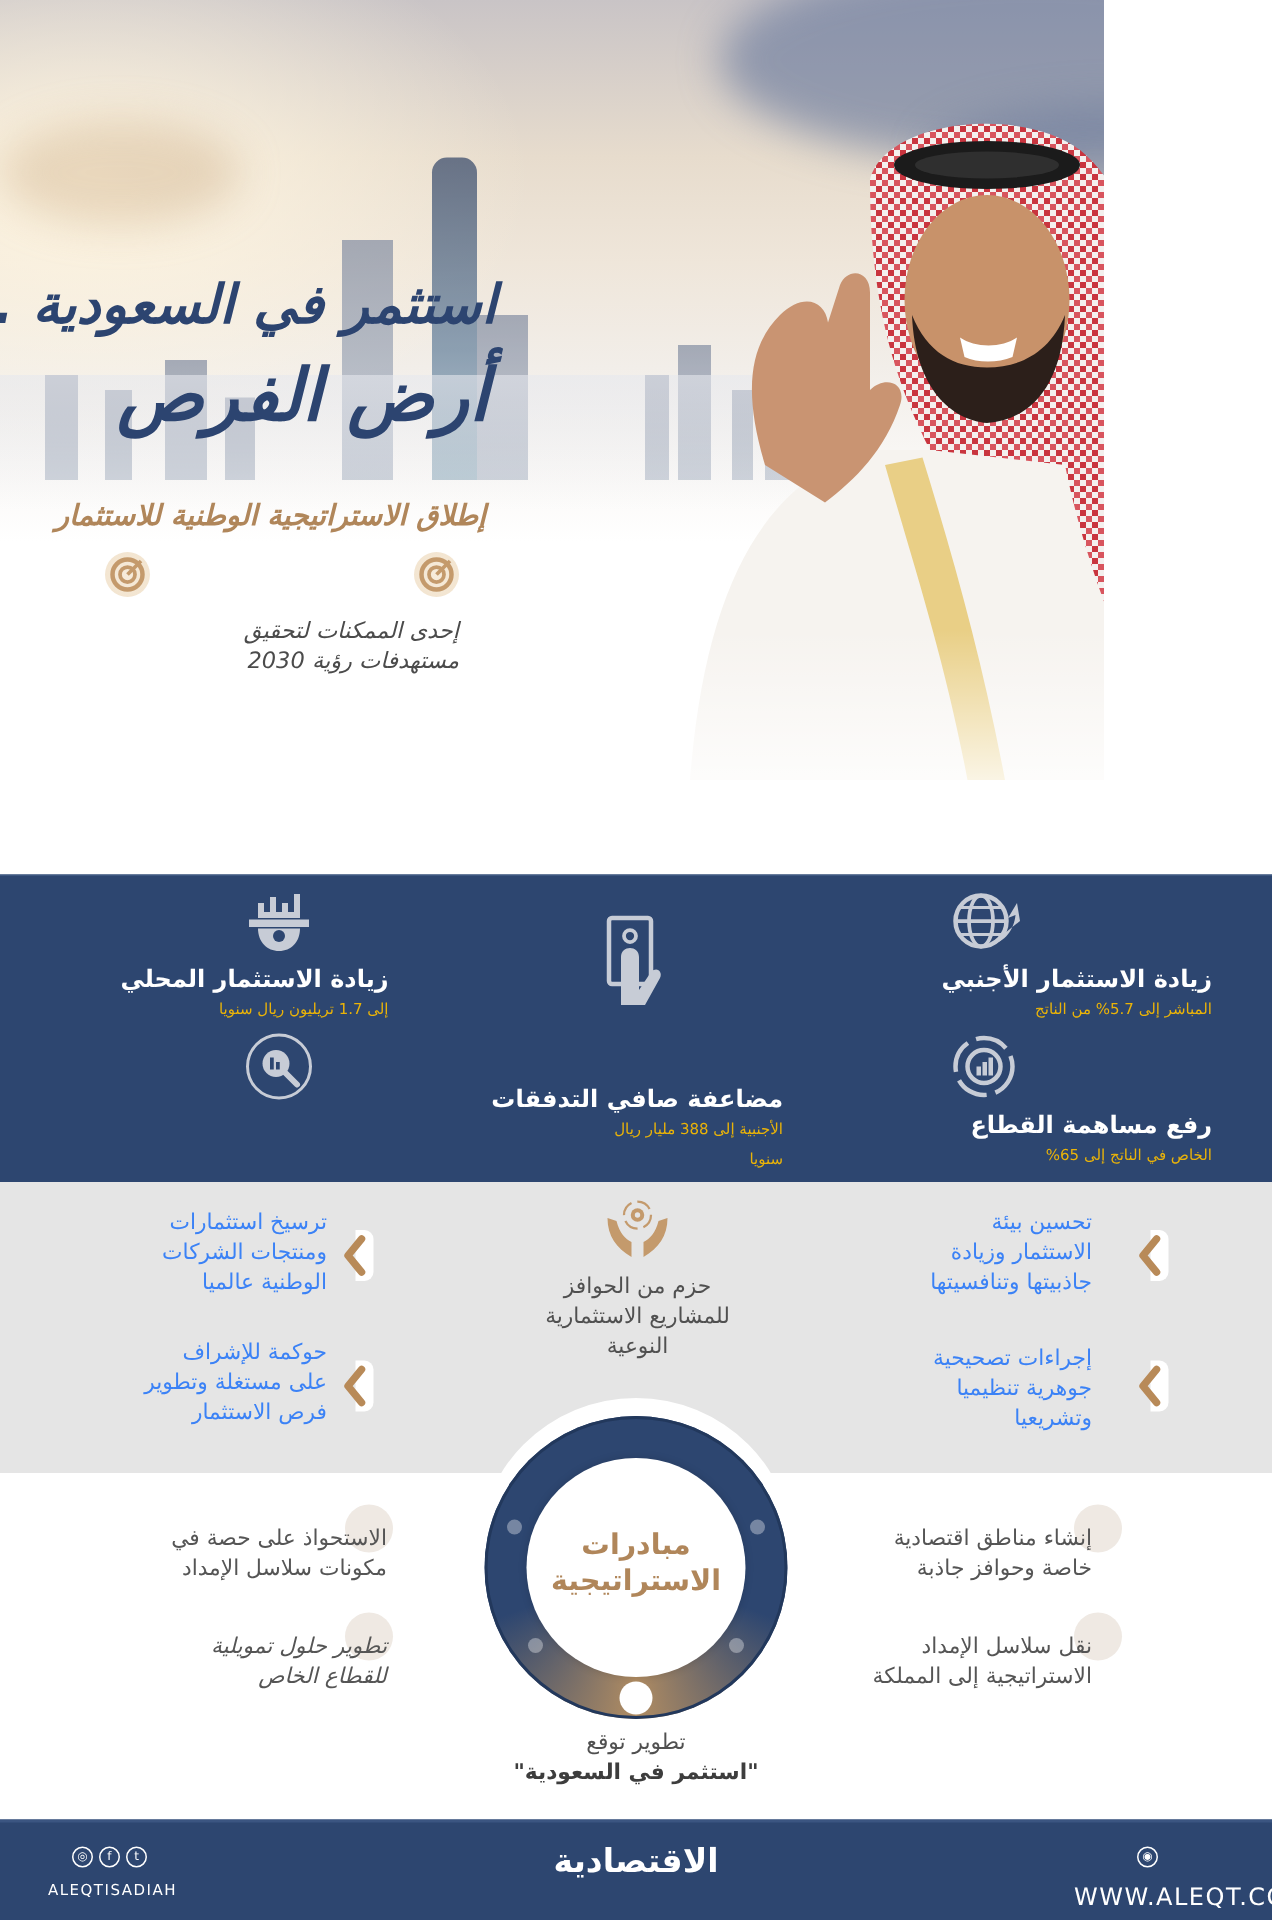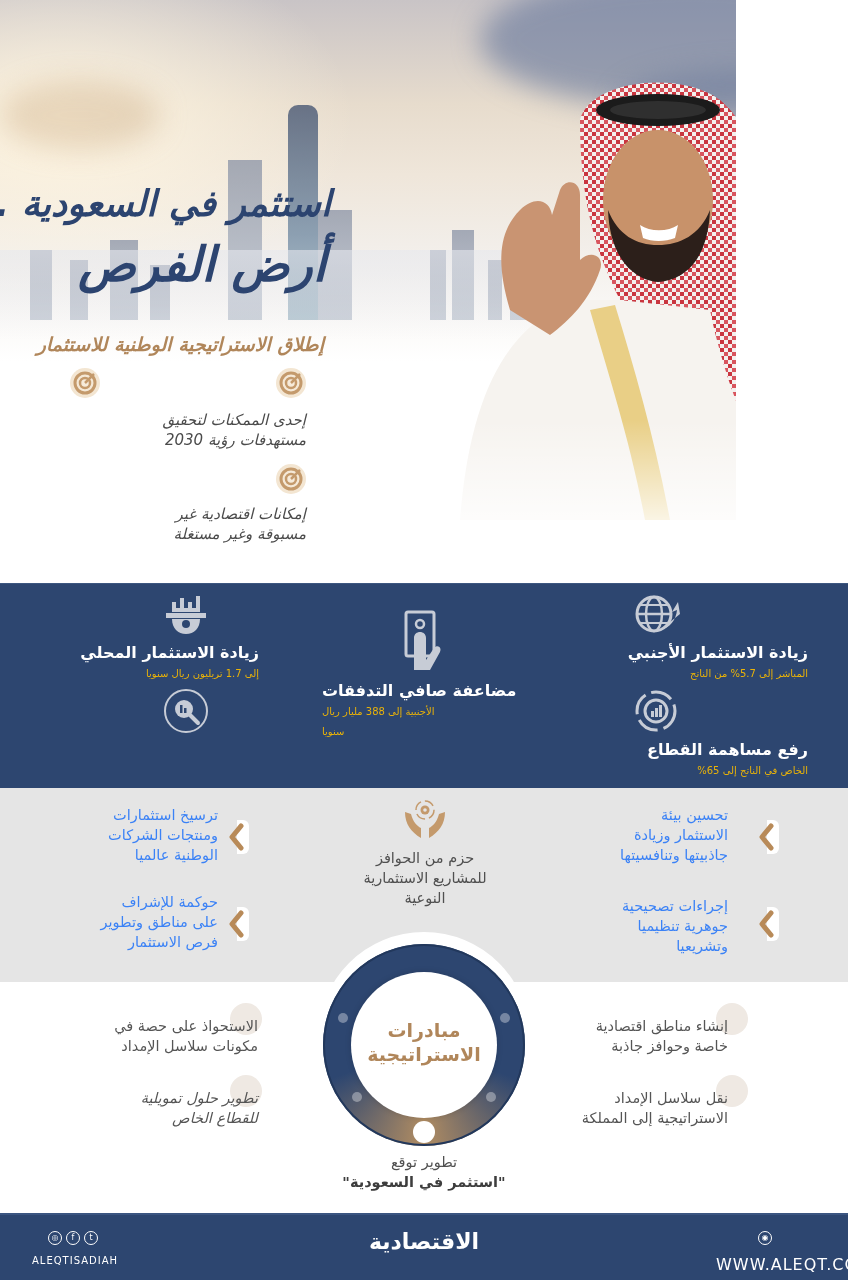--- a/index.html
+++ b/index.html
@@ -38,21 +38,21 @@
     .goal .target { position: absolute; width: 30px; height: 30px; border-radius: 50%;
       background: radial-gradient(circle, #f7ecdc 0, #f1e2cc 100%); }
     .goal .target svg { width: 30px; height: 30px; }
     .goal .text { font-size: 15px; line-height: 20px; color: #4b4b4b; white-space: pre-line; }
 
     
     .blue-band { position: absolute; left: 0; top: 583px; width: 848px; height: 205px; background: #2d4670; border-top: 1px solid #3d5780; }
     .stat { position: absolute; text-align: right; color: #ffffff; }
     .stat .heading { font-size: 16px; font-weight: bold; white-space: nowrap; line-height: 22px; }
     .stat .sub { font-size: 10px; color: #eab308; line-height: 20px; white-space: pre-line; }
-    .stat.center { text-align: left; }
+    .stat.center { text-align: right; margin-top: 42px; }
     .stat-icon { position: absolute; width: 48px; height: 48px; }
     .stat-icon svg { width: 100%; height: 100%; }
 
     
     .gray-band { position: absolute; left: 0; top: 788px; width: 848px; height: 194px; background: #e5e5e5; }
     .point { position: absolute; text-align: right; font-size: 14.5px; line-height: 20px; color: #3b82f6; white-space: pre-line; }
     .chev { position: absolute; width: 22px; height: 34px; }
     .chev .tab { position: absolute; right: 0; top: 0; width: 12px; height: 34px; background: #ffffff; border-radius: 0 6px 6px 0; }
     .chev svg { position: absolute; left: 0; top: 3px; width: 18px; height: 28px; }
     .incentive { position: absolute; left: 330px; top: 798px; width: 190px; text-align: center; }
@@ -154,31 +154,20 @@
   </div>
   <div class="goal" style="right:636px; top:368px;">
     <div class="target" style="position:relative; margin-left:auto; margin-right:0;">
       <svg viewBox="0 0 30 30">
           <circle cx="15" cy="15" r="10" fill="none" stroke="#c49a6c" stroke-width="3"></circle>
           <circle cx="15" cy="15" r="5" fill="none" stroke="#c49a6c" stroke-width="2.5"></circle>
           <path d="M15 15 L24 6" stroke="#c49a6c" stroke-width="2.5"></path>
         </svg>
     </div>
   </div>
-  <div class="goal" style="right:430px; top:464px;">
-    <div class="target" style="position:relative; margin-left:auto; margin-right:0;">
-      <svg viewBox="0 0 30 30">
-          <circle cx="15" cy="15" r="10" fill="none" stroke="#c49a6c" stroke-width="3"></circle>
-          <circle cx="15" cy="15" r="5" fill="none" stroke="#c49a6c" stroke-width="2.5"></circle>
-          <path d="M15 15 L24 6" stroke="#c49a6c" stroke-width="2.5"></path>
-        </svg>
-    </div>
-    <div class="text" style="margin-top:10px">إمكانات اقتصادية غير
-مسبوقة وغير مستغلة</div>
-  </div>
 </section>
 
 <section class="blue-band">
 
   <div class="stat-icon" style="left:632px; top:6px;">
     <svg viewBox="0 0 48 48">
         <circle cx="22" cy="24" r="17" fill="none" stroke="#c7ccd6" stroke-width="3"></circle>
         <ellipse cx="22" cy="24" rx="8" ry="17" fill="none" stroke="#c7ccd6" stroke-width="2.5"></ellipse>
         <line x1="5" y1="24" x2="39" y2="24" stroke="#c7ccd6" stroke-width="2.5"></line>
         <line x1="8" y1="15" x2="36" y2="15" stroke="#c7ccd6" stroke-width="2"></line>
@@ -266,21 +255,21 @@
 <div class="point" style="right:630px; top:805px;">ترسيخ استثمارات
 ومنتجات الشركات
 الوطنية عالميا</div>
 <div class="chev" style="left:227px; top:820px;">
   <div class="tab"></div>
   <svg viewBox="0 0 18 28">
       <path d="M14 3 L5 14 L14 25" fill="none" stroke="#b88a58" stroke-width="5" stroke-linecap="round" stroke-linejoin="round"></path>
     </svg>
 </div>
 <div class="point" style="right:630px; top:892px;">حوكمة للإشراف
-على مناطق وتطوير
+على مستغلة وتطوير
 فرص الاستثمار</div>
 <div class="chev" style="left:227px; top:907px;">
   <div class="tab"></div>
   <svg viewBox="0 0 18 28">
       <path d="M14 3 L5 14 L14 25" fill="none" stroke="#b88a58" stroke-width="5" stroke-linecap="round" stroke-linejoin="round"></path>
     </svg>
 </div>
 
 <div class="incentive">
   <svg viewBox="0 0 48 42">

